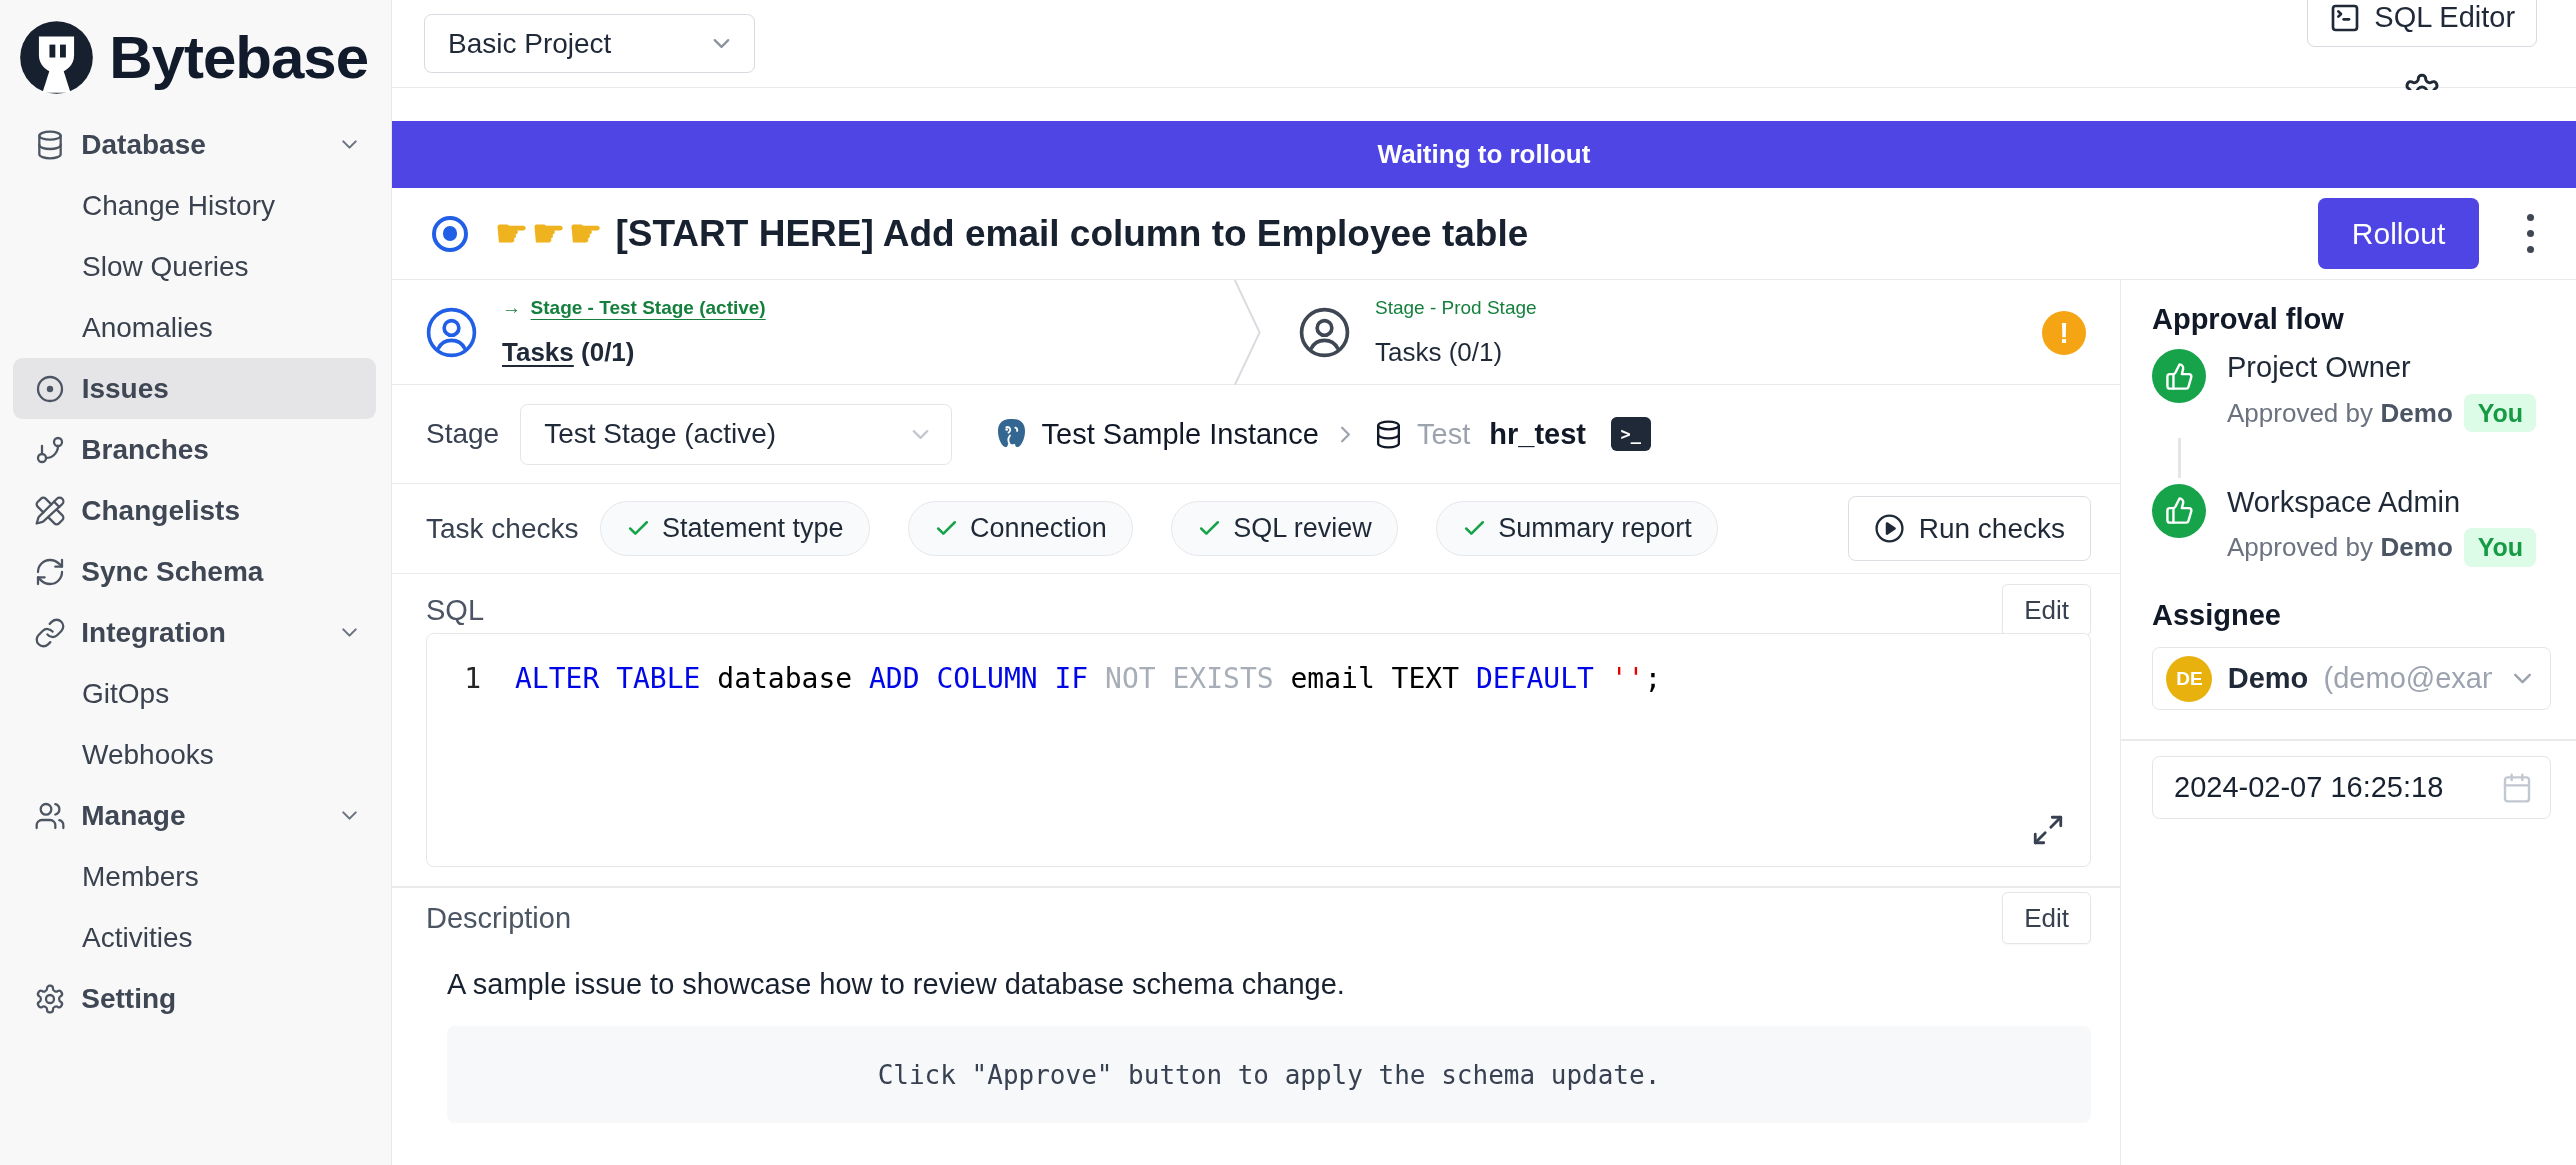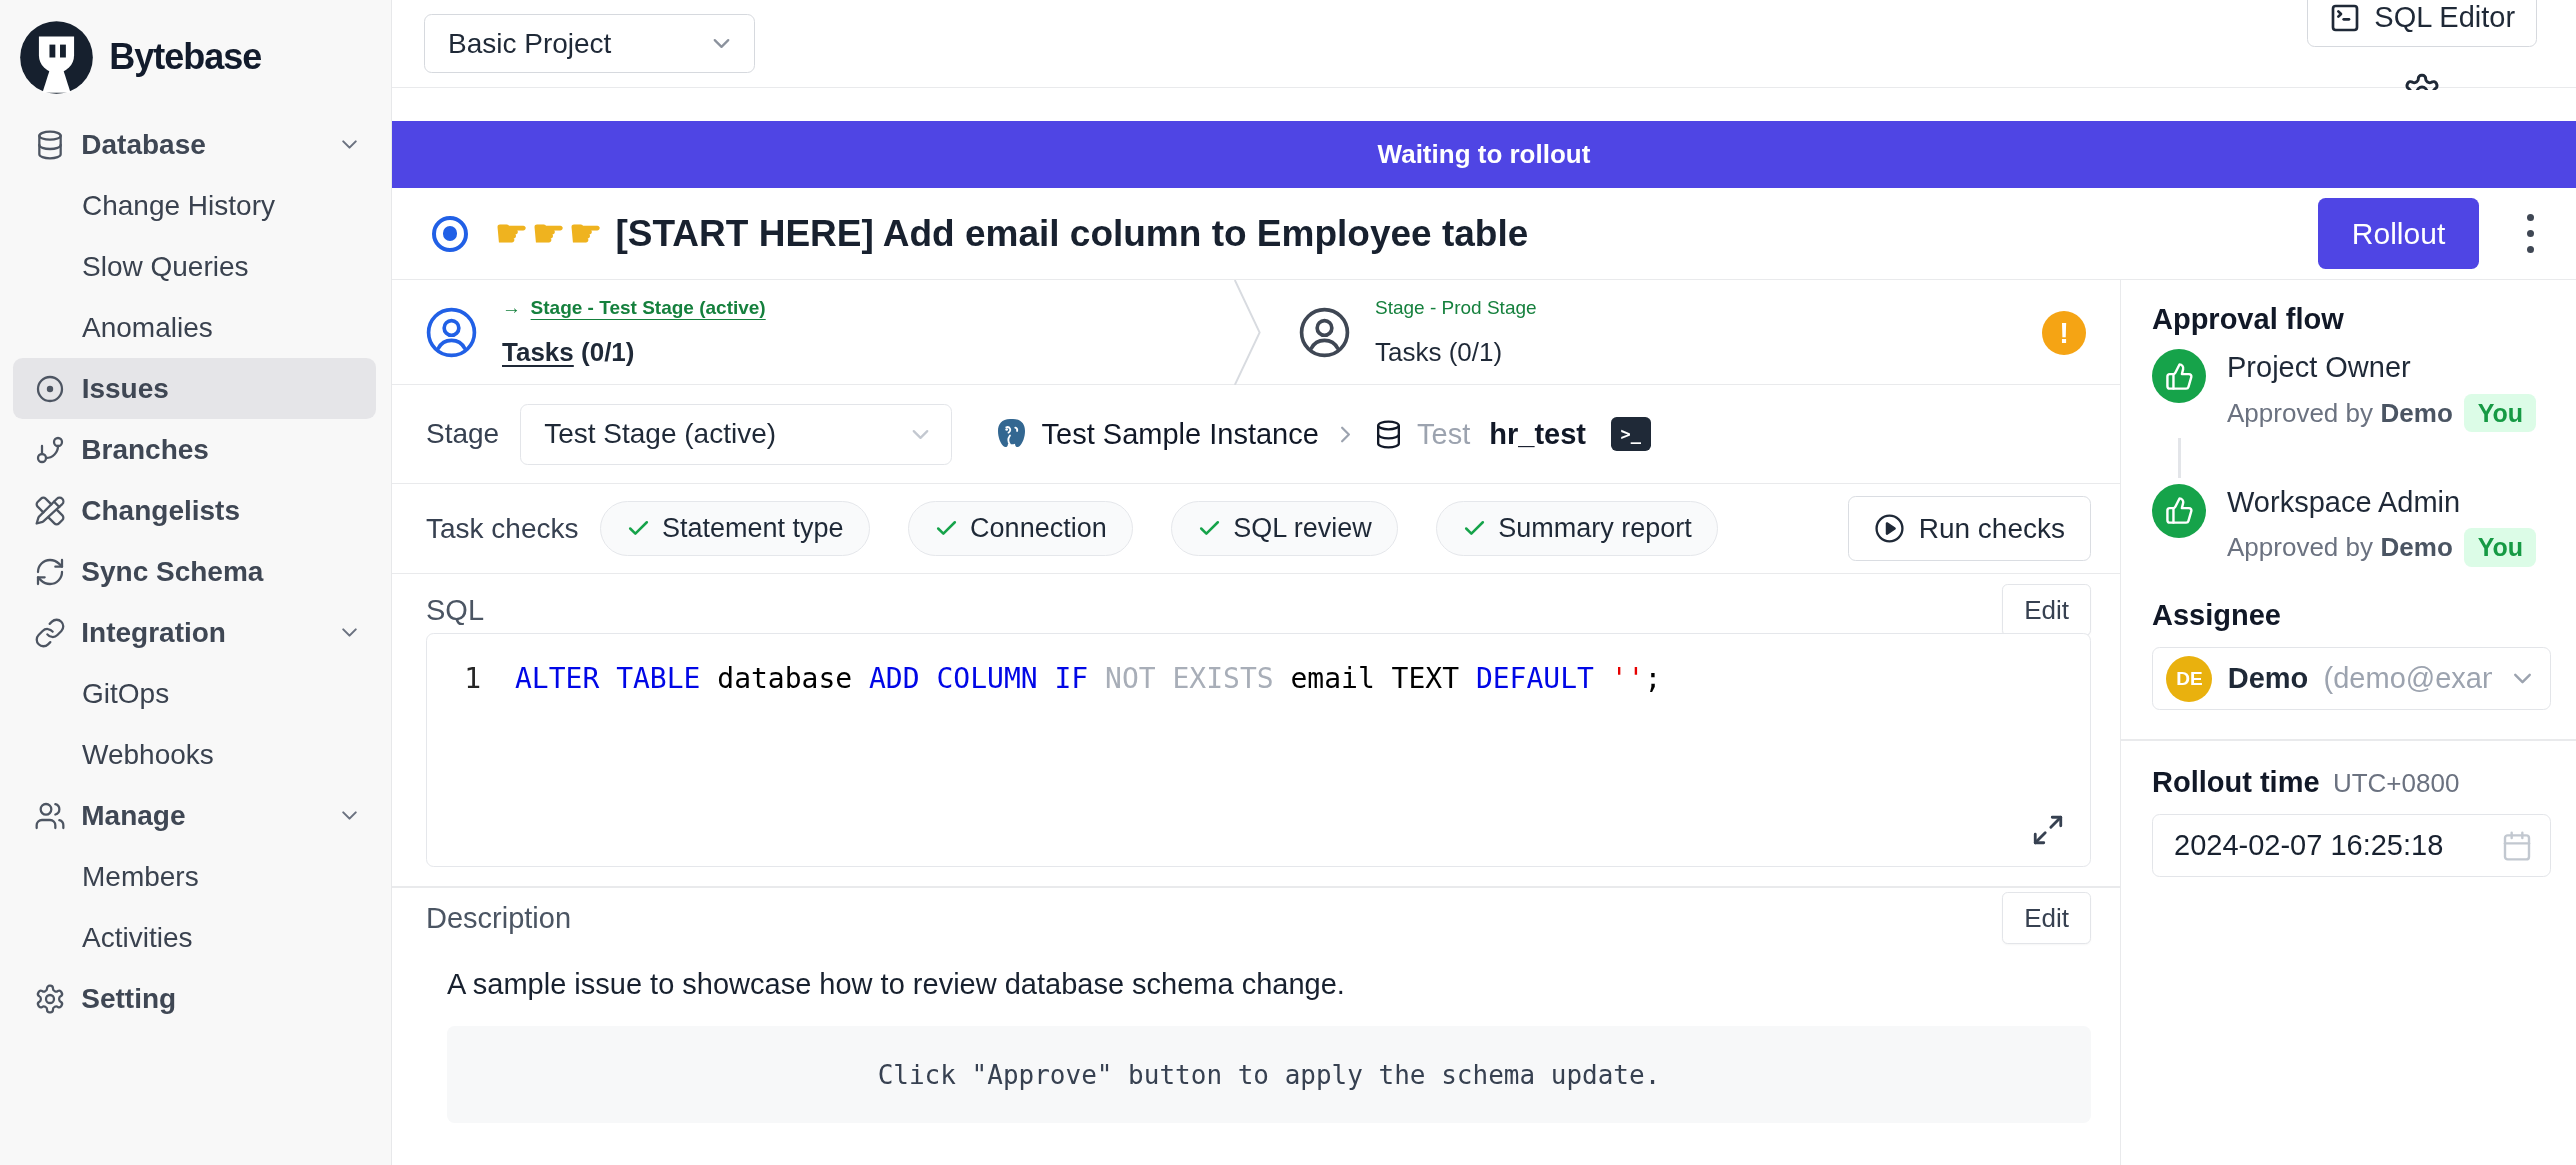--- a/index.html
+++ b/index.html
@@ -4,21 +4,21 @@
 <style>
   * { margin:0; padding:0; box-sizing:border-box; }
   html,body { width:2576px; height:1166px; overflow:hidden; background:#fff;
               font-family:"Liberation Sans", sans-serif; color:#1f2937; }
   .app { position:relative; width:2576px; height:1166px; }
 
   
   .sidebar { position:absolute; left:0; top:0; width:392px; height:1166px;
              background:#f8f8f8; border-right:1.9px solid #e7e8ea; }
   .logo { display:flex; align-items:center; gap:15.3px; padding:15.3px 0 0 19px; height:99px; cursor:pointer; }
-  .logo-text { font-size:36px; font-weight:800; color:#121b2c; letter-spacing:-1px; }
+  .logo-text { font-size:60px; font-weight:800; color:#121b2c; letter-spacing:-1px; }
   .nav { margin-top:15.3px; }
   .nav-row { height:61px; display:flex; align-items:center; padding-left:34px; gap:15.3px;
              font-size:28px; font-weight:600; color:#3f4754; cursor:pointer; }
   .nav-row.sub { padding-left:82px; font-weight:400; font-size:28px; color:#3a424f; }
   .nav-row.active { background:#e5e5e8; border-radius:9.6px; margin:0 15.3px 0 13.4px; padding-left:21px; }
   .nav-icon { width:32px; height:32px; flex:0 0 32px; color:#4d5562; }
   .nav-icon svg { width:32px; height:32px; display:block; }
   .nav-chevron { margin-left:auto; margin-right:29px; color:#6b7280; }
   .nav-chevron svg { width:25px; height:25px; display:block; }
 
@@ -575,24 +575,20 @@
           <span class="assignee-email">(demo@example</span>
           <span class="sel-chevron">
             <svg width="29" height="29" viewBox="0 0 24 24" fill="none" stroke="currentColor" stroke-width="2" stroke-linecap="round" stroke-linejoin="round">
                 <path d="m6 9 6 6 6-6"></path>
               </svg>
           </span>
         </div>
 
         <div class="rp-divider"></div>
 
-        <div class="rollout-time-label">
-          <span class="rp-title">Rollout time</span>
-          <span class="tz">UTC+0800</span>
-        </div>
         <div class="time-input">
           <span>2024-02-07 16:25:18</span>
           <span class="cal">
             <svg width="32" height="32" viewBox="0 0 24 24" fill="none" stroke="currentColor" stroke-width="1.8" stroke-linecap="round" stroke-linejoin="round">
                 <rect x="3" y="4" width="18" height="18" rx="2"></rect>
                 <path d="M3 10h18"></path>
                 <path d="M8 2v4"></path>
                 <path d="M16 2v4"></path>
               </svg>
           </span>

